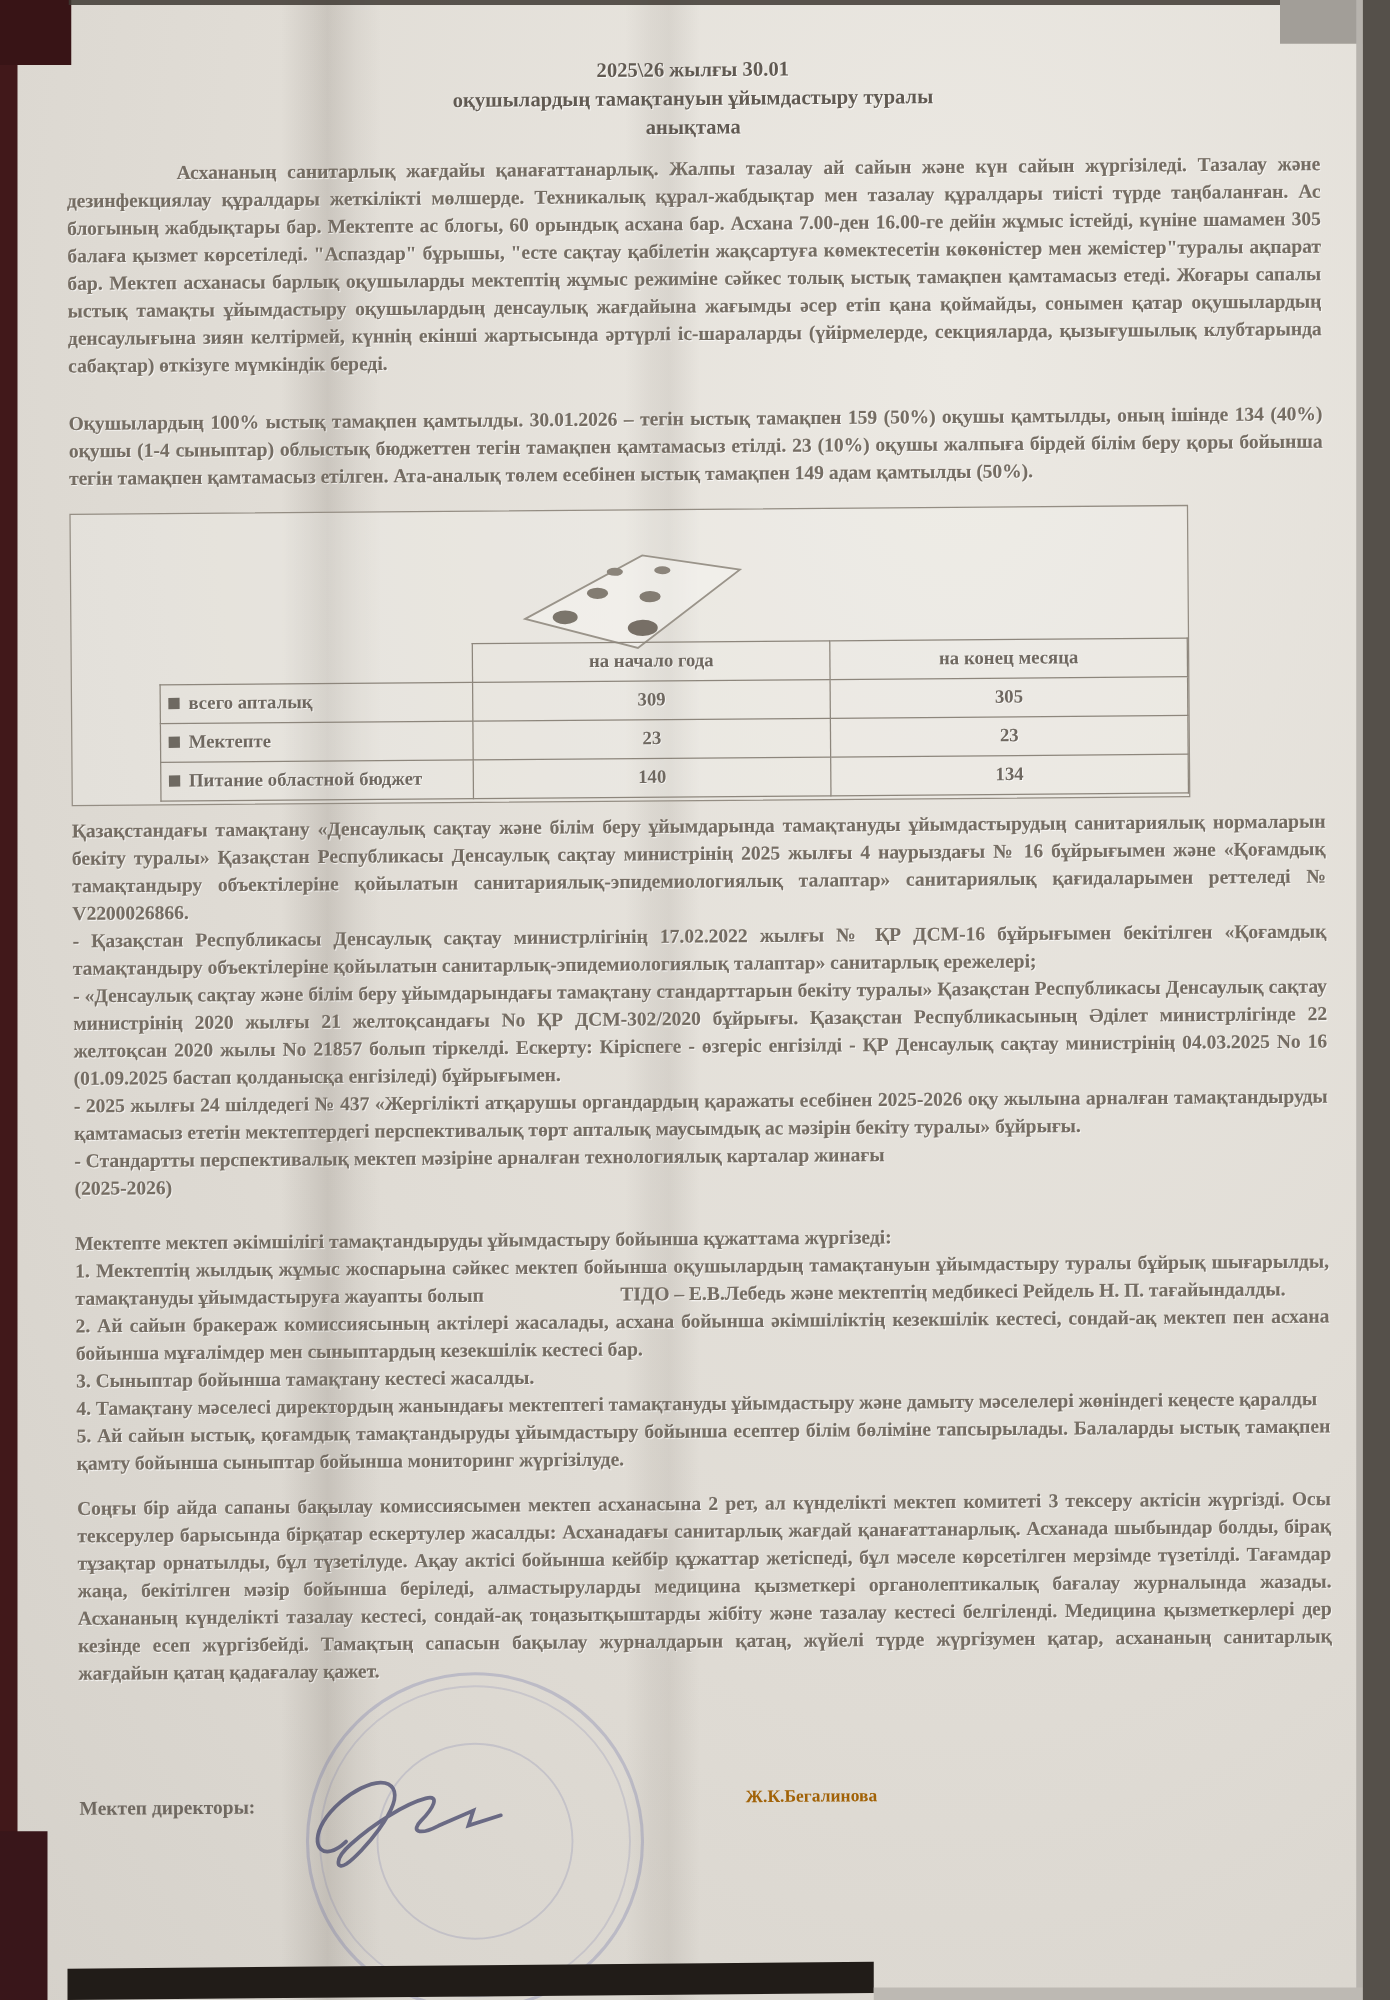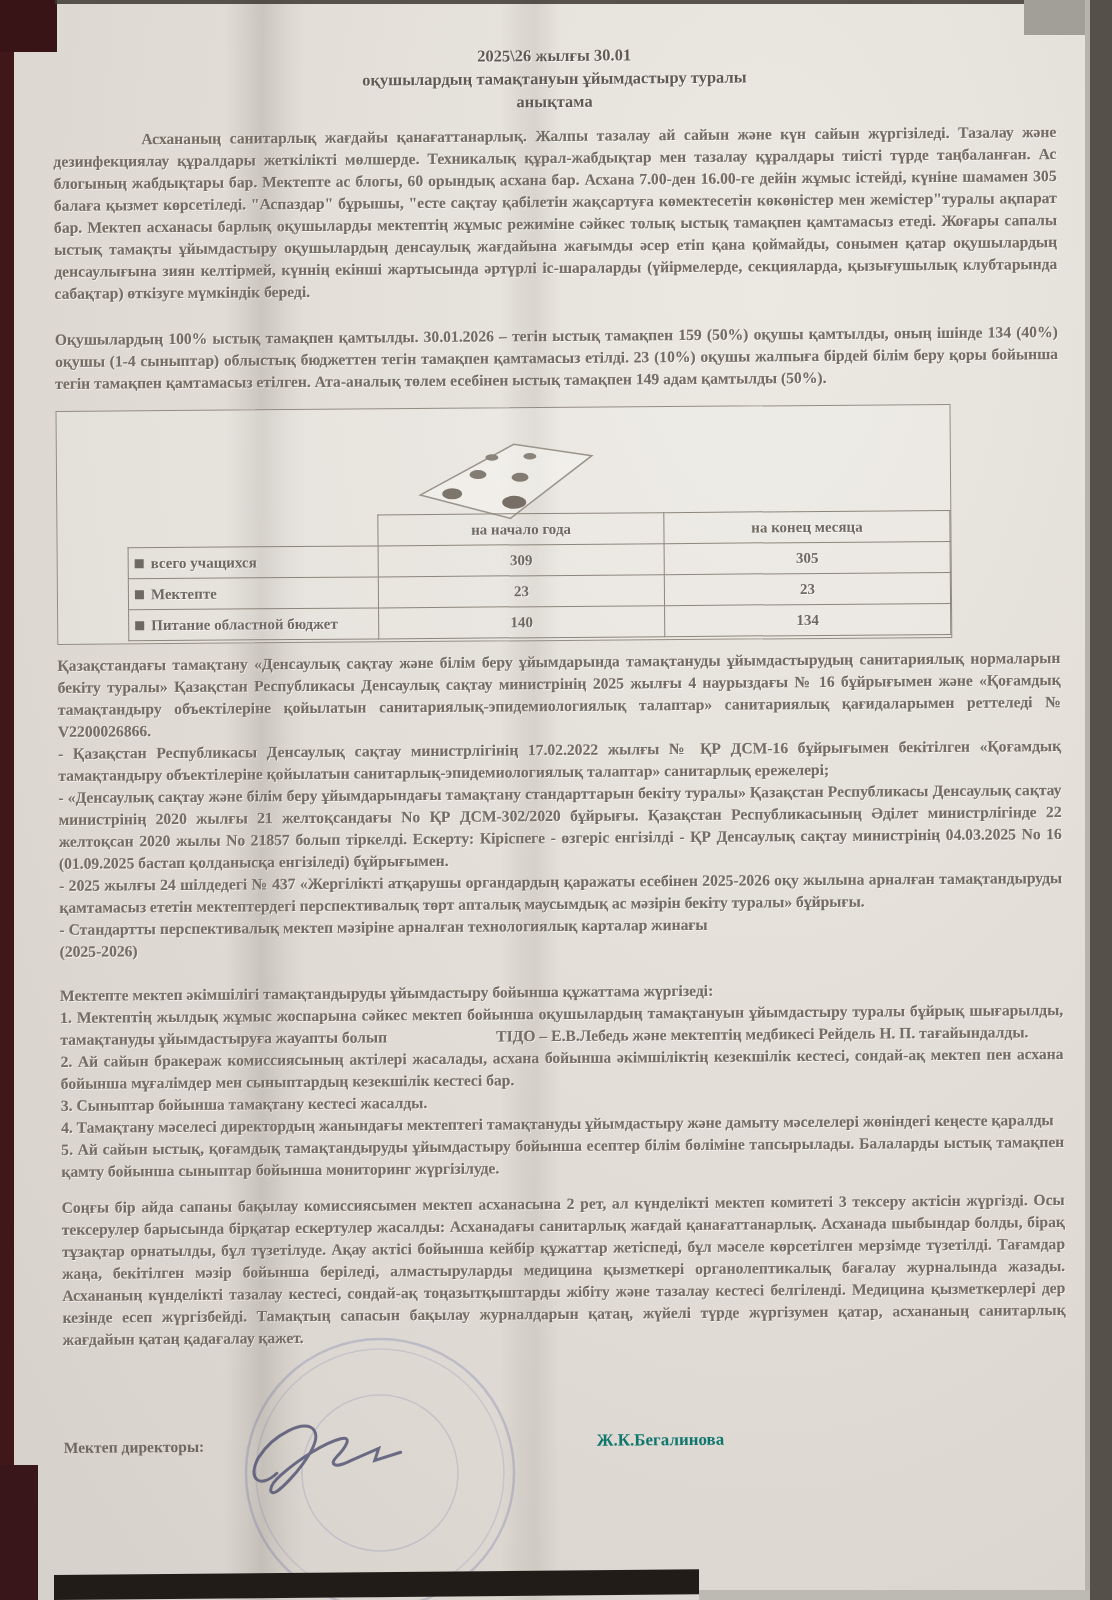--- a/index.html
+++ b/index.html
@@ -45,21 +45,21 @@
   .chart-table td{border:1.5px solid #8d867c;height:30px;padding:0 6px;}
   .chart-table td.no-border{border:none;background:transparent;}
   .chart-table td.val{text-align:center;width:278px;}
   .chart-table td.lbl{width:238px;text-align:left;white-space:nowrap;}
   .legend-sq{
     display:inline-block;width:9px;height:9px;background:#6e6961;margin-right:7px;
     vertical-align:baseline;
   }
   .sig-row{position:relative;margin-top:46px;height:110px;}
   .sig-label{position:absolute;left:0;top:42px;font-size:15.6px;font-weight:700;color:#6f6860;}
-  .sig-name{position:absolute;left:533px;top:38px;font-size:17px;font-weight:700;color:#0f766e;}
+  .sig-name{position:absolute;left:533px;top:38px;font-size:14px;font-weight:700;color:#a16207;}
   .sig-script{position:absolute;left:165px;top:0;}
   
   .edge{position:absolute;}
   .edge-left{left:0;top:0;width:14px;height:1600px;background:#41181a;}
   .edge-left-wide{left:0;bottom:0;width:38px;height:135px;background:#39161a;}
   .edge-topleft{left:0;top:0;width:57px;height:52px;background:#381416;}
   .edge-topline{left:55px;top:0;width:992px;height:4px;background:rgba(62,56,50,0.85);}
   .edge-topright{right:0;top:0;width:66px;height:35px;background:#a29e98;}
   .edge-right{right:0;top:0;width:5px;height:1600px;background:#b7b3ad;}
   .edge-bottom-dark{left:54px;bottom:0;width:645px;height:25px;background:#211c18;transform:skewY(-0.5deg);transform-origin:left bottom;}
@@ -96,21 +96,21 @@
       </svg>
 
       <table class="chart-table">
         <tbody>
           <tr>
             <td class="no-border"></td>
             <td class="val">на начало года</td>
             <td class="val">на конец месяца</td>
           </tr>
           <tr>
-            <td class="lbl"><span class="legend-sq"></span><span>всего учащихся</span></td>
+            <td class="lbl"><span class="legend-sq"></span><span>всего апталық</span></td>
             <td class="val">309</td>
             <td class="val">305</td>
           </tr>
           <tr>
             <td class="lbl"><span class="legend-sq"></span><span>Мектепте</span></td>
             <td class="val">23</td>
             <td class="val">23</td>
           </tr>
           <tr>
             <td class="lbl"><span class="legend-sq"></span><span>Питание областной бюджет</span></td>

